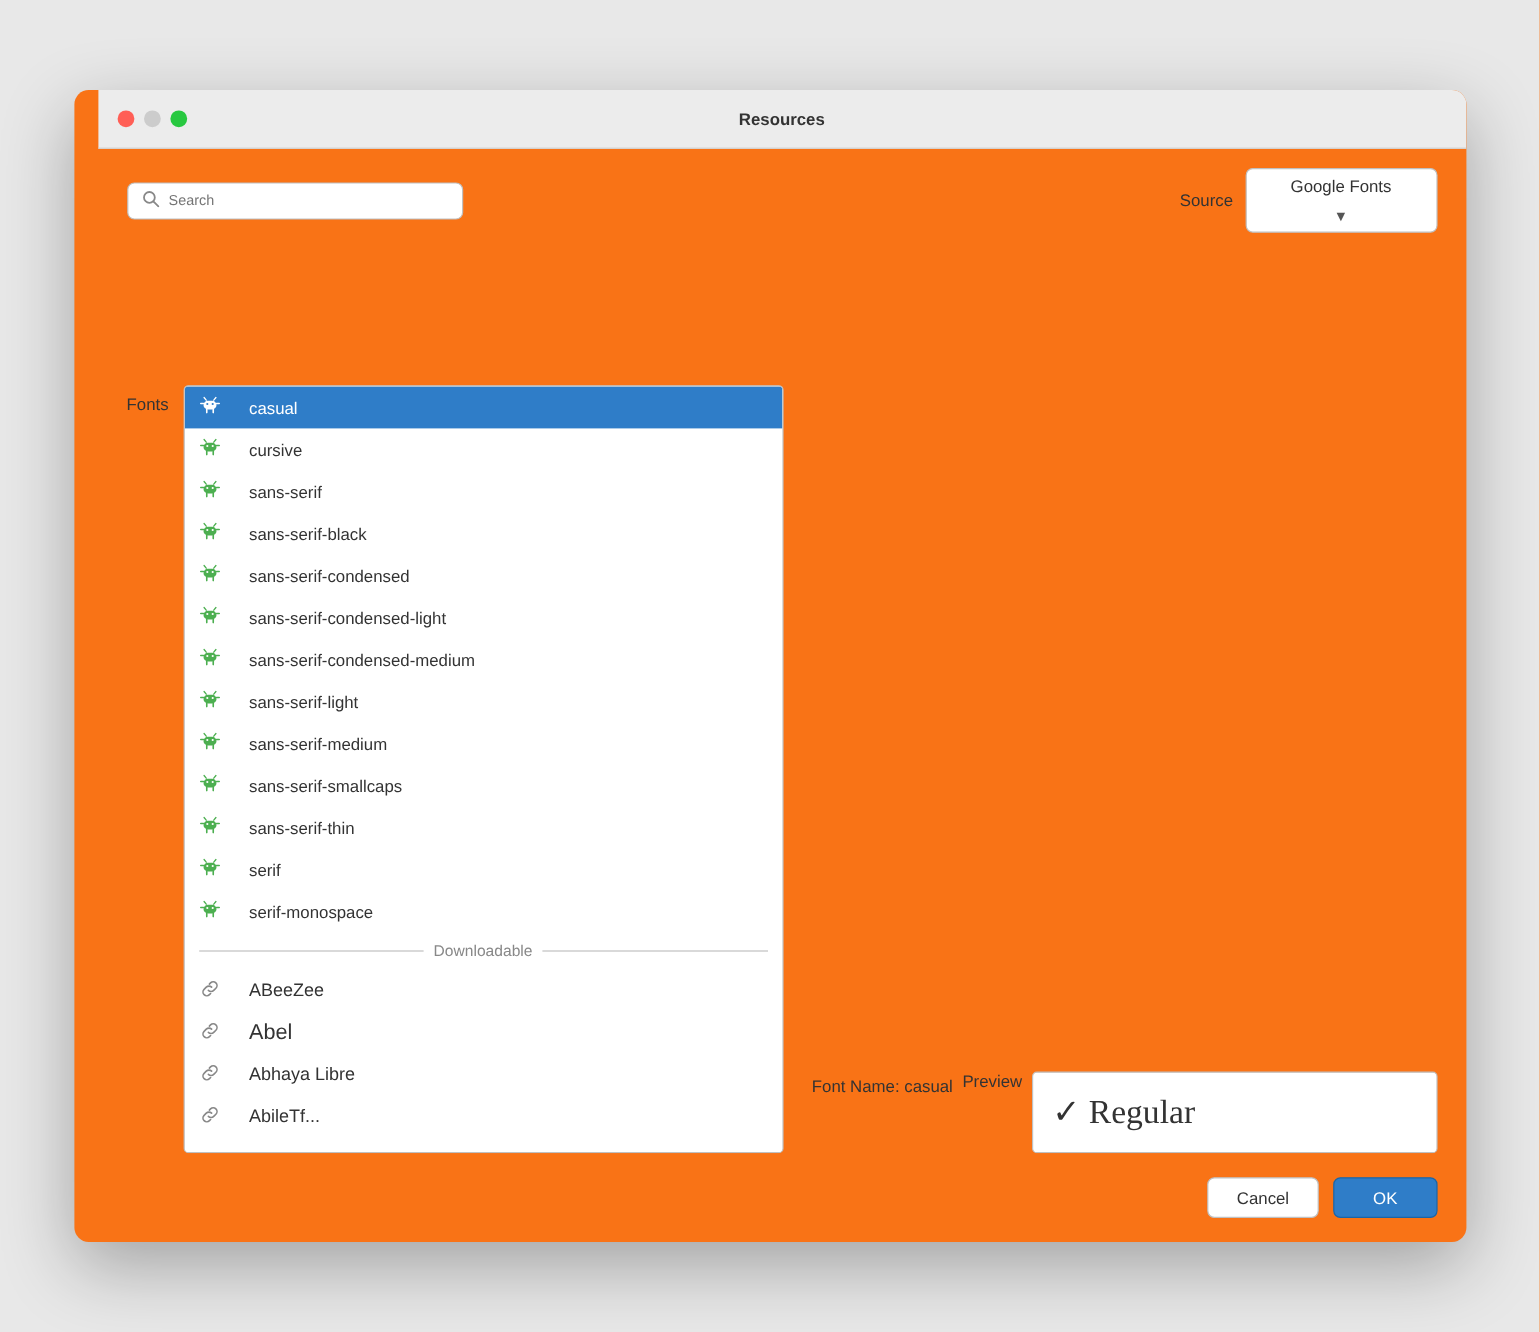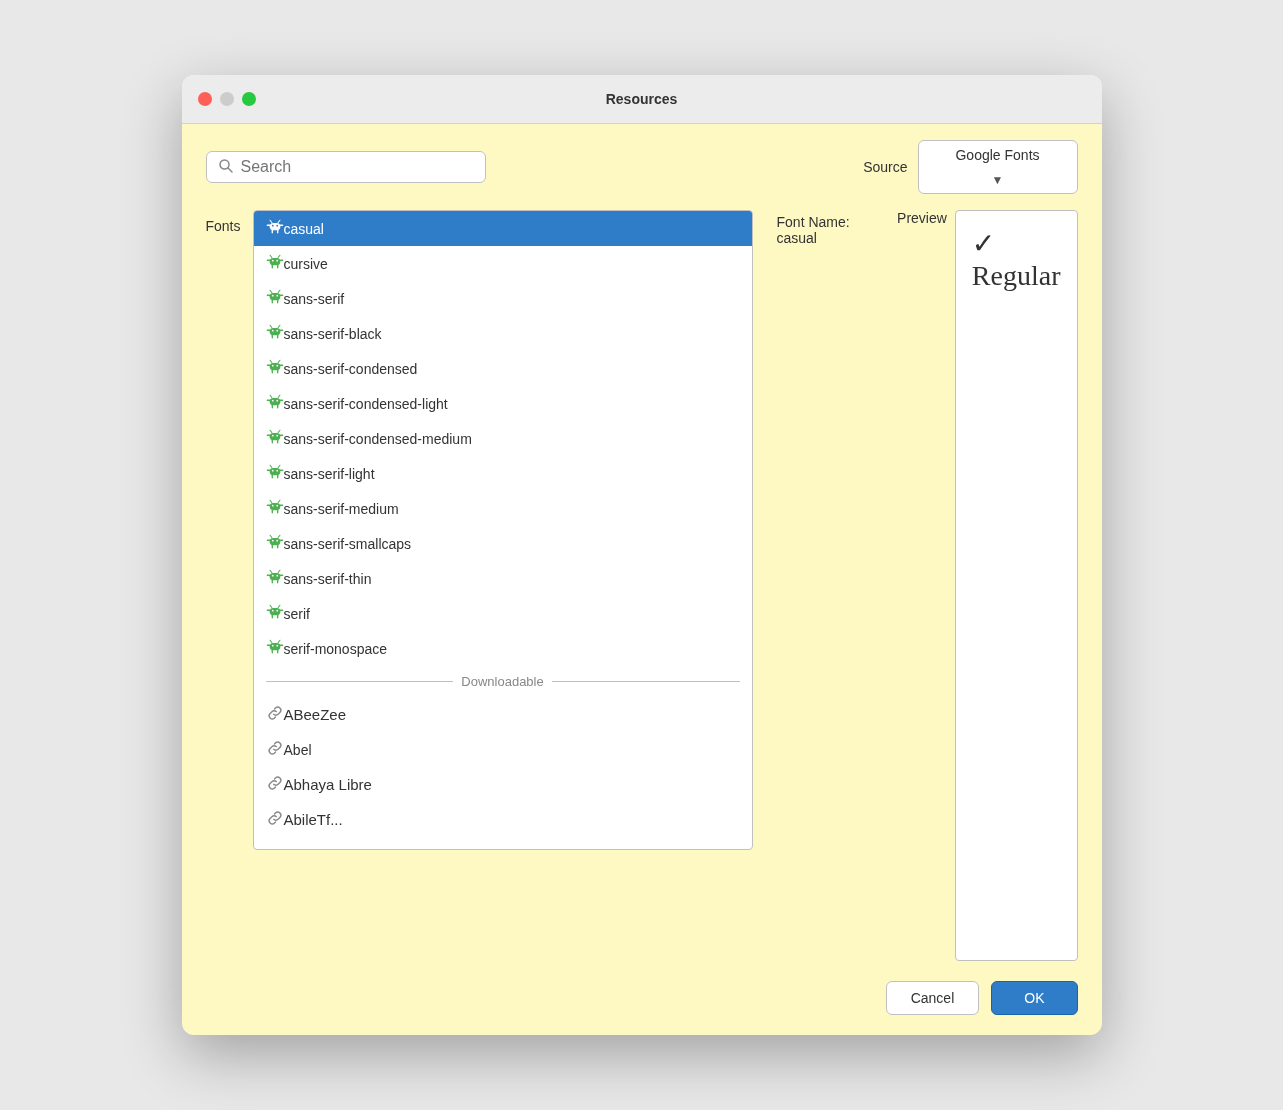--- a/index.html
+++ b/index.html
@@ -13,28 +13,29 @@
       font-family: -apple-system, BlinkMacSystemFont, "Helvetica Neue", Arial, sans-serif;
       font-size: 14px;
       width: 1283px;
       height: 1110px;
       display: flex;
       justify-content: center;
       align-items: center;
     }
 
     .dialog {
-      background: #fef9c3;
+      background: #f97316;
       border-radius: 12px;
       box-shadow: 0 20px 60px rgba(0,0,0,0.3);
-      width: 920px;
+      width: 1160px;
       height: 960px;
       display: flex;
       flex-direction: column;
       overflow: hidden;
+      padding-left: 20px;
     }
 
     .title-bar {
       display: flex;
       align-items: center;
       justify-content: center;
       padding: 16px 20px;
       position: relative;
       background: #ececec;
       border-bottom: 1px solid #d0d0d0;
@@ -86,21 +87,21 @@
     .search-icon-wrap {
       color: #888;
       margin-right: 8px;
       font-size: 14px;
     }
 
     .search-input {
       border: none;
       outline: none;
       background: transparent;
-      font-size: 16px;
+      font-size: 12px;
       width: 100%;
     }
 
     .source-control {
       display: flex;
       align-items: center;
       gap: 10px;
       margin-left: 10px;
     }
 
@@ -132,20 +133,21 @@
       color: #555;
       font-size: 12px;
     }
 
     .main-content {
       display: flex;
       flex: 1;
       padding: 0 24px;
       gap: 0;
       overflow: hidden;
+      align-items: flex-end;
     }
 
     .fonts-section {
       display: flex;
       align-items: flex-start;
       gap: 0;
       flex: 1;
     }
 
     .fonts-label {
@@ -179,21 +181,21 @@
       border: 2px solid #f0f0f0;
     }
 
     .font-item {
       display: flex;
       align-items: center;
       padding: 7px 12px;
       cursor: pointer;
       font-size: 14px;
       color: #333;
-      gap: 0;
+      gap: 24px;
     }
 
     .font-item.selected {
       background: #2f7dc8;
       color: white;
     }
 
     .section-divider {
       display: flex;
       align-items: center;
@@ -612,21 +614,21 @@
       <path d="M8.5 11.5a3.5 3.5 0 0 0 4.95 0l2-2a3.5 3.5 0 0 0-4.95-4.95l-1.07 1.07" stroke="#888" stroke-width="1.5" stroke-linecap="round"></path>
       <path d="M11.5 8.5a3.5 3.5 0 0 0-4.95 0l-2 2a3.5 3.5 0 0 0 4.95 4.95l1.07-1.07" stroke="#888" stroke-width="1.5" stroke-linecap="round"></path>
     </svg></span>
       <span style="font-size:15px;">ABeeZee</span>
     </div>
             <div class="font-item">
       <span><svg class="link-svg" viewBox="0 0 20 20" fill="none" xmlns="http://www.w3.org/2000/svg">
       <path d="M8.5 11.5a3.5 3.5 0 0 0 4.95 0l2-2a3.5 3.5 0 0 0-4.95-4.95l-1.07 1.07" stroke="#888" stroke-width="1.5" stroke-linecap="round"></path>
       <path d="M11.5 8.5a3.5 3.5 0 0 0-4.95 0l-2 2a3.5 3.5 0 0 0 4.95 4.95l1.07-1.07" stroke="#888" stroke-width="1.5" stroke-linecap="round"></path>
     </svg></span>
-      <span style="font-size:14px;">Abel</span>
+      <span style="font-size:18px;">Abel</span>
     </div>
             <div class="font-item">
       <span><svg class="link-svg" viewBox="0 0 20 20" fill="none" xmlns="http://www.w3.org/2000/svg">
       <path d="M8.5 11.5a3.5 3.5 0 0 0 4.95 0l2-2a3.5 3.5 0 0 0-4.95-4.95l-1.07 1.07" stroke="#888" stroke-width="1.5" stroke-linecap="round"></path>
       <path d="M11.5 8.5a3.5 3.5 0 0 0-4.95 0l-2 2a3.5 3.5 0 0 0 4.95 4.95l1.07-1.07" stroke="#888" stroke-width="1.5" stroke-linecap="round"></path>
     </svg></span>
       <span style="font-size:15px;">Abhaya Libre</span>
     </div>
             <div class="font-item">
       <span><svg class="link-svg" viewBox="0 0 20 20" fill="none" xmlns="http://www.w3.org/2000/svg">

